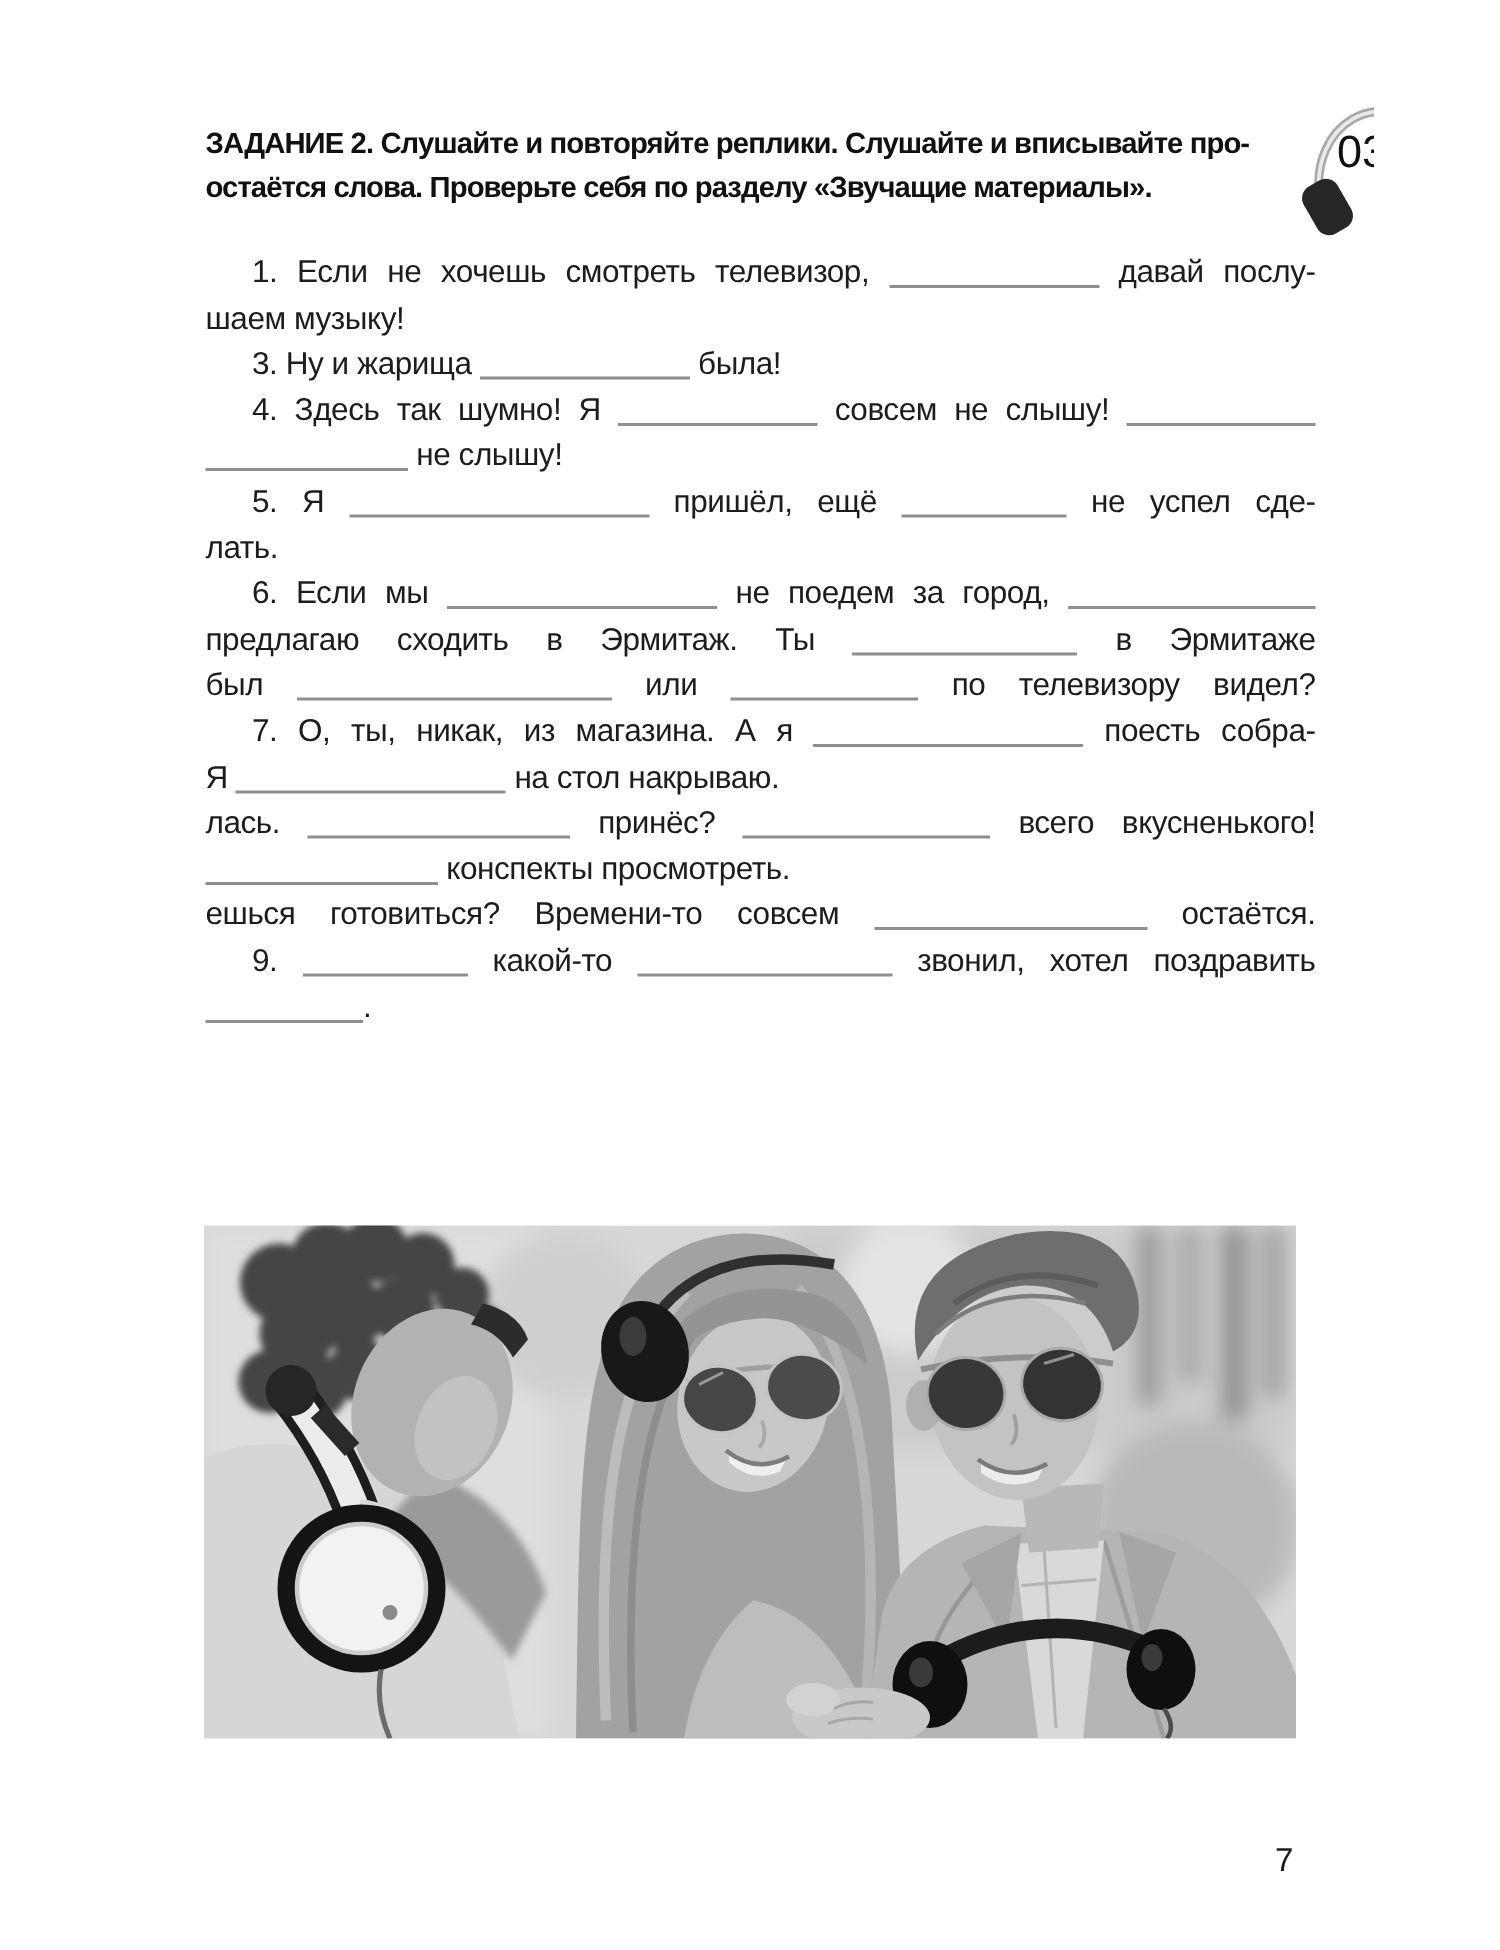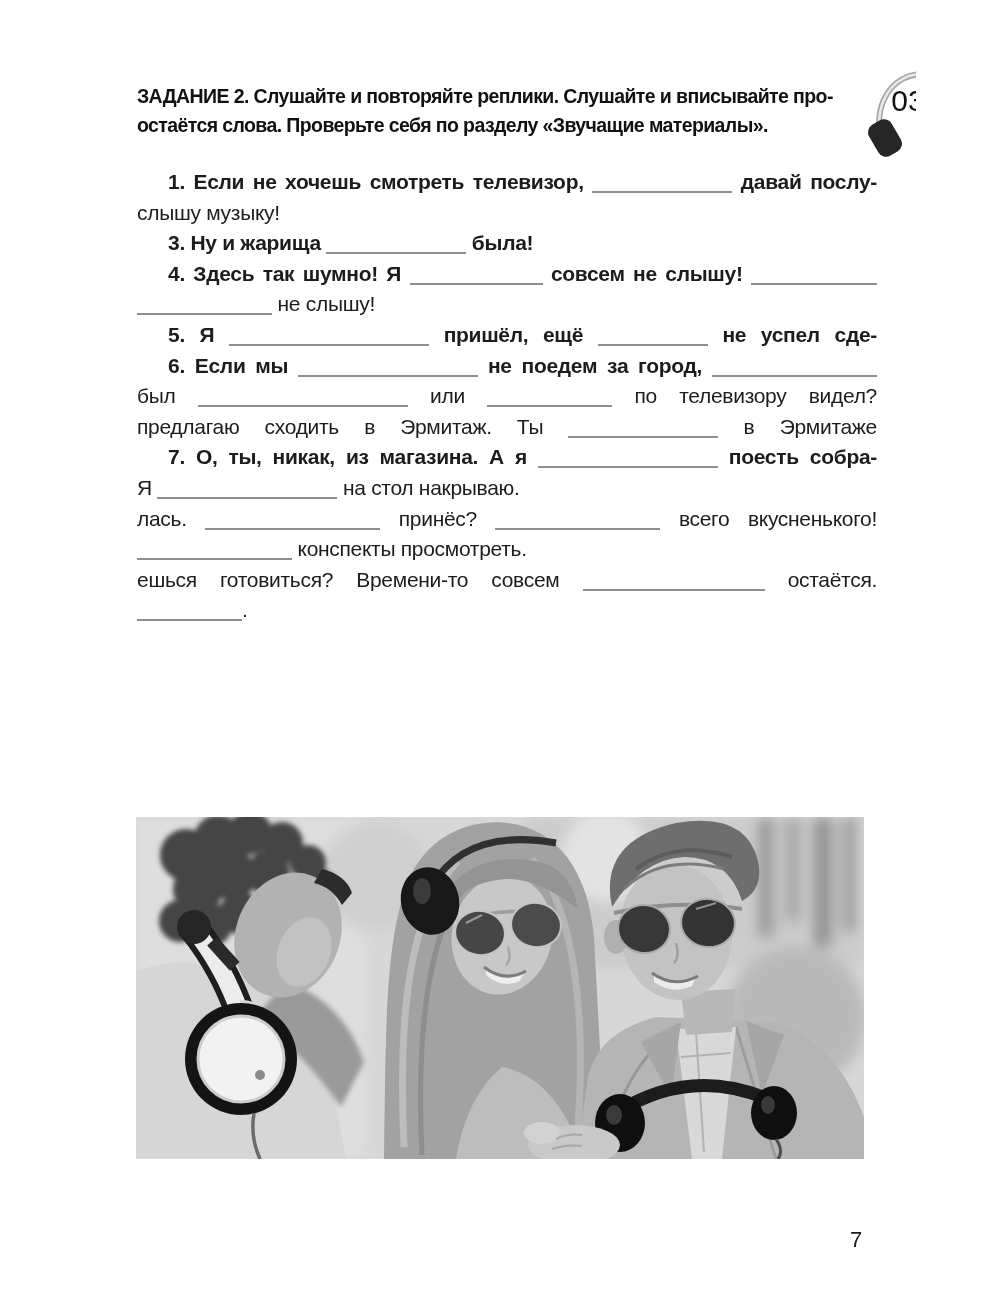--- a/index.html
+++ b/index.html
@@ -17,21 +17,21 @@
   .audio-icon { position:absolute; left:864px; top:54px; }
   .audio-icon text {
     font-family:"Liberation Sans","DejaVu Sans",sans-serif;
     font-size:30px; fill:#111111;
   }
   .exercise {
     position:absolute; left:137px; top:167px; width:740px;
     font-size:21px; line-height:30.6px; letter-spacing:-0.3px;
   }
   .ex-line { min-height:30.6px; }
-  .ex-line.indent { text-indent:31px;font-weight:bold; }
+  .ex-line.indent { text-indent:31px; }
   .ex-line.jst { text-align:justify; text-align-last:justify; }
   .blank {
     display:inline-block; height:16px; vertical-align:-4px;
     border-bottom:2px solid #8f8f8f;
   }
   .photo { position:absolute; left:136px; top:817px; width:728px; height:342px; }
   .page-number {
     position:absolute; left:850px; top:1227px; font-size:22px; color:#1a1a1a;
   }
 </style>
@@ -49,33 +49,35 @@
     <path d="M16,80 C8,28 58,0 90,38" stroke="#a8a8a8" stroke-width="6" fill="none"></path>
     <path d="M16,80 C8,28 58,0 90,38" stroke="#e9e9e9" stroke-width="2.5" fill="none"></path>
     <rect x="8" y="66" width="26" height="36" rx="9" fill="#262626" transform="rotate(-30 21 84)"></rect>
     <rect x="76" y="44" width="20" height="30" rx="8" fill="#2b2b2b" transform="rotate(22 86 59)"></rect>
     <path d="M92,62 C104,84 82,92 96,112" stroke="#b8b8b8" stroke-width="2.5" fill="none"></path>
     <text x="44" y="57" text-anchor="middle">03</text>
   </svg>
 
   <div class="exercise">
       <div class="ex-line indent jst">1. Если не хочешь смотреть телевизор, <span class="blank" style="width: 140px;"></span> давай послу-</div>
-      <div class="ex-line">слышу музыку!</div>
+      <div class="ex-line">шаем музыку!</div>
       <div class="ex-line indent">3. Ну и жарища <span class="blank" style="width: 140px;"></span> была!</div>
       <div class="ex-line indent jst">4. Здесь так шумно! Я <span class="blank" style="width: 133px;"></span> совсем не слышу! <span class="blank" style="width: 126px;"></span></div>
       <div class="ex-line"><span class="blank" style="width: 135px;"></span> не слышу!</div>
       <div class="ex-line indent jst">5. Я <span class="blank" style="width: 200px;"></span> пришёл, ещё <span class="blank" style="width: 110px;"></span> не успел сде-</div>
+      <div class="ex-line">лать.</div>
       <div class="ex-line indent jst">6. Если мы <span class="blank" style="width: 180px;"></span> не поедем за город, <span class="blank" style="width: 165px;"></span></div>
+      <div class="ex-line jst">предлагаю сходить в Эрмитаж. Ты <span class="blank" style="width: 150px;"></span> в Эрмитаже</div>
       <div class="ex-line jst">был <span class="blank" style="width: 210px;"></span> или <span class="blank" style="width: 125px;"></span> по телевизору видел?</div>
-      <div class="ex-line jst">предлагаю сходить в Эрмитаж. Ты <span class="blank" style="width: 150px;"></span> в Эрмитаже</div>
       <div class="ex-line indent jst">7. О, ты, никак, из магазина. А я <span class="blank" style="width: 180px;"></span> поесть собра-</div>
       <div class="ex-line">Я <span class="blank" style="width: 180px;"></span> на стол накрываю.</div>
       <div class="ex-line jst">лась. <span class="blank" style="width: 175px;"></span> принёс? <span class="blank" style="width: 165px;"></span> всего вкусненького!</div>
       <div class="ex-line"><span class="blank" style="width: 155px;"></span> конспекты просмотреть.</div>
       <div class="ex-line jst">ешься готовиться? Времени-то совсем <span class="blank" style="width: 182px;"></span> остаётся.</div>
+      <div class="ex-line indent jst">9. <span class="blank" style="width: 110px;"></span> какой-то <span class="blank" style="width: 170px;"></span> звонил, хотел поздравить</div>
       <div class="ex-line"><span class="blank" style="width: 105px;"></span>.</div>
     </div>
 
   <svg class="photo" width="728" height="342" viewBox="0 0 728 342">
     <defs>
       <filter id="f6" x="-20%" y="-20%" width="140%" height="140%">
           <feGaussianBlur stdDeviation="7"></feGaussianBlur>
         </filter>
       <filter id="f2" x="-20%" y="-20%" width="140%" height="140%">
           <feGaussianBlur stdDeviation="2.5"></feGaussianBlur>

